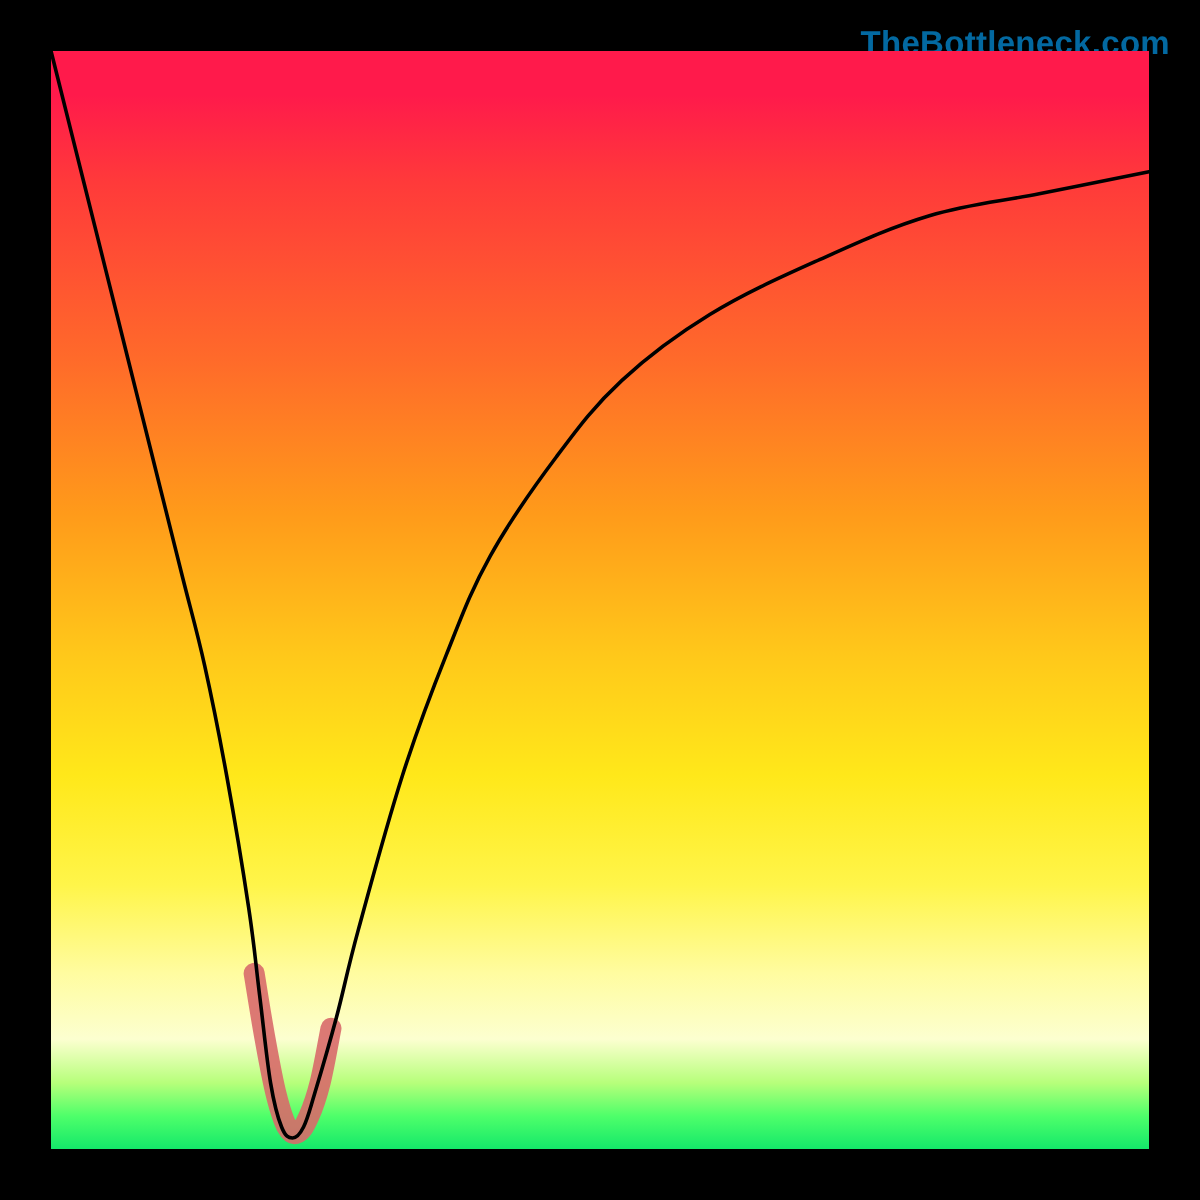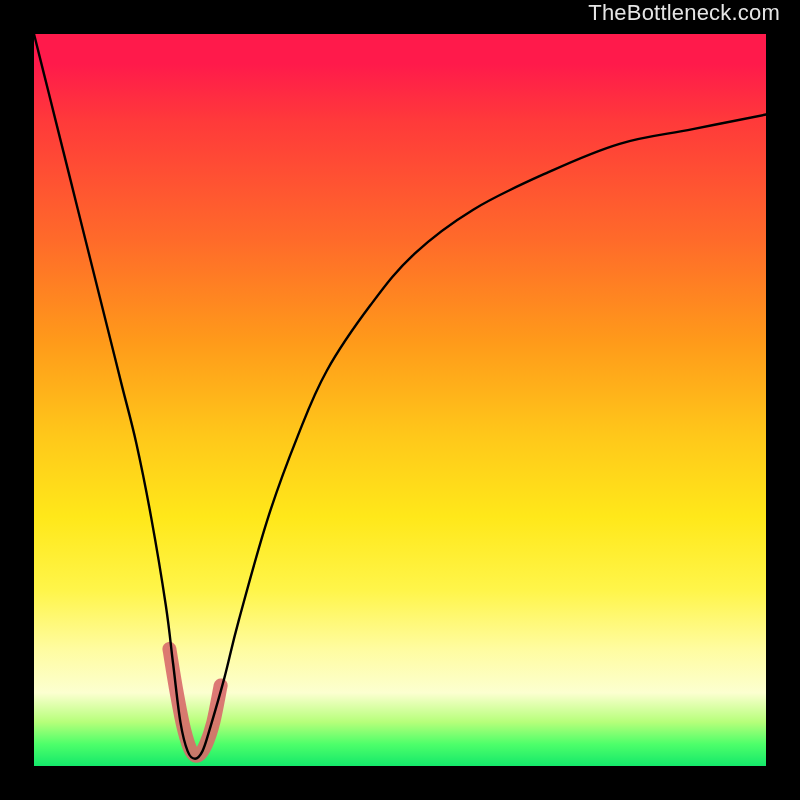--- a/index.html
+++ b/index.html
@@ -35,25 +35,25 @@
       #fff54a 76%,
       #fffca0 84%,
       #fcffd0 90%,
       #b6ff7a 94%,
       #4eff6a 97%,
       #14e86a 100%
     );
   }
   .watermark {
     position: absolute;
-    top: 0;
+    top: 16px;
     right: 20px;
-    color: #e5e5e5;
+    color: #0369a1;
     font-size: 22px;
-    font-weight: 400;
+    font-weight: 700;
     letter-spacing: 0.2px;
   }
   svg.curves {
     position: absolute;
     left: 0; top: 0;
     width: 732px; height: 732px;
     overflow: visible;
   }
   .curve {
     fill: none;

